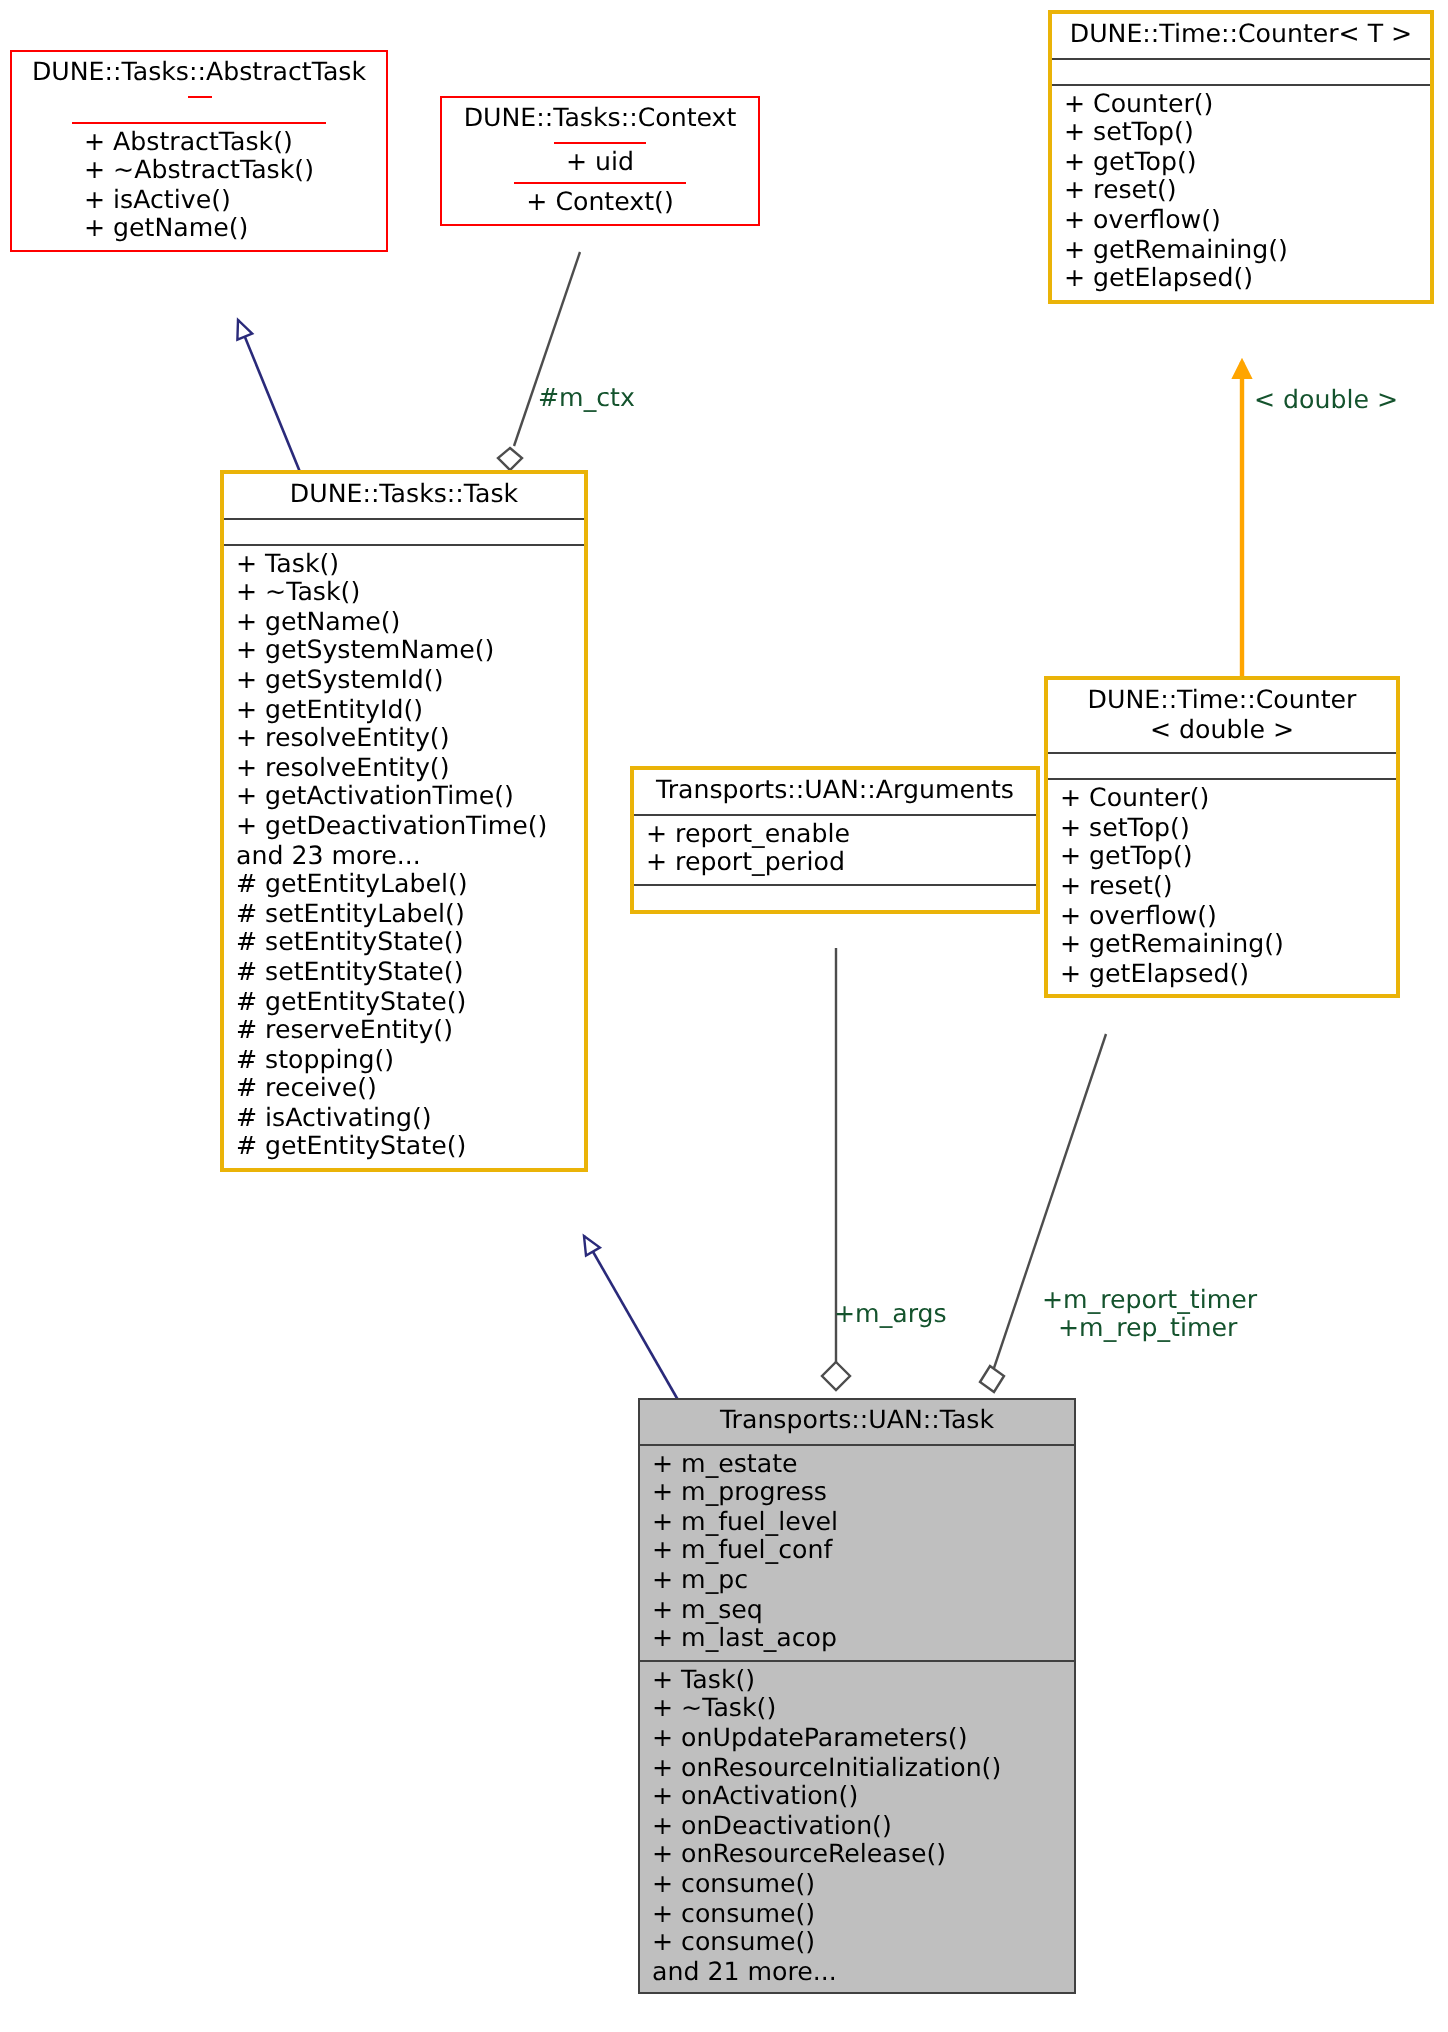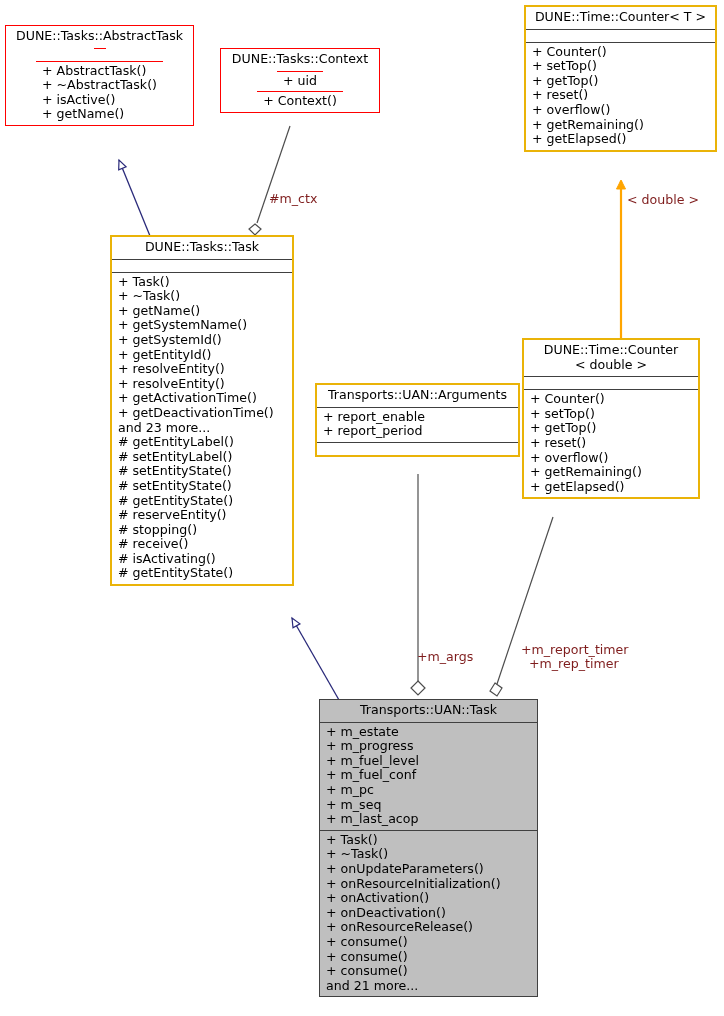--- a/index.html
+++ b/index.html
@@ -77,21 +77,21 @@
     color: #000000;
     white-space: pre;
   }
   .empty-comp {
     min-height: 13px;
   }
   .edge-label {
     position: absolute;
     font-size: 12.6px;
     line-height: 14.6px;
-    color: #7f1d1d;
+    color: #14532d;
     white-space: pre;
   }
 </style>
 </head>
 <body>
 
 <div id="canvas">
 
   <svg class="edges" viewBox="0 0 724 1016">
     <defs>

